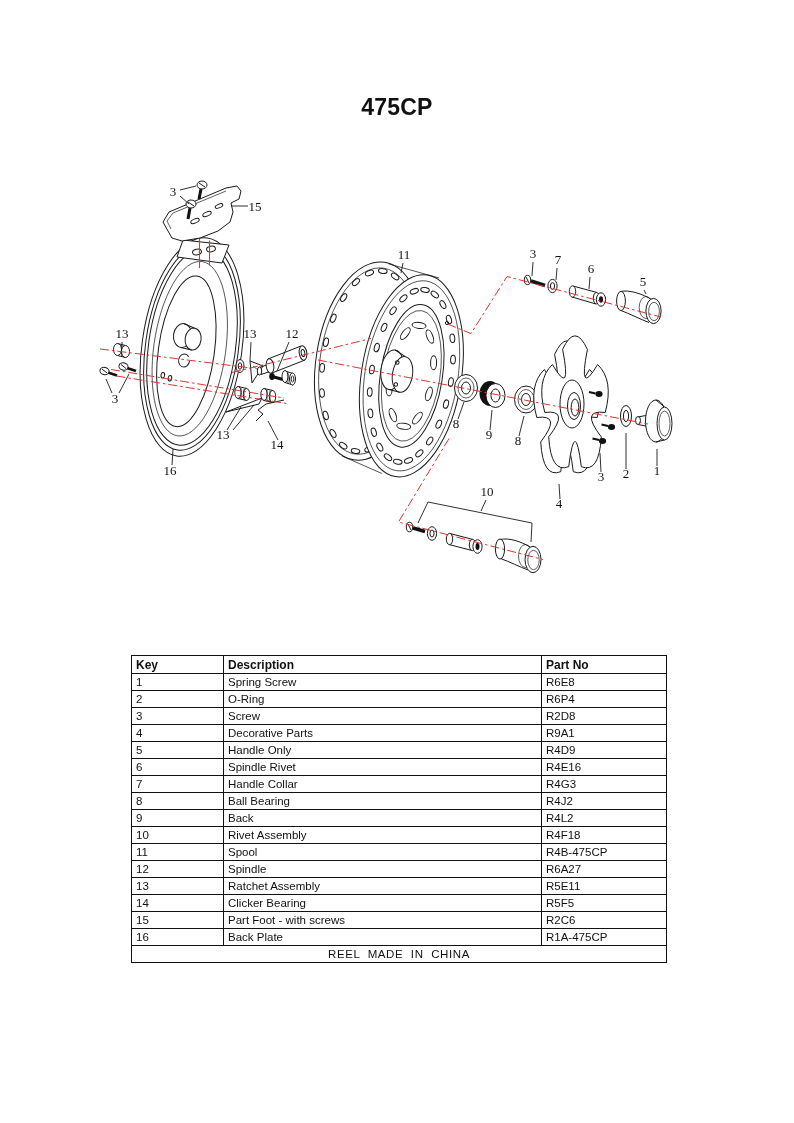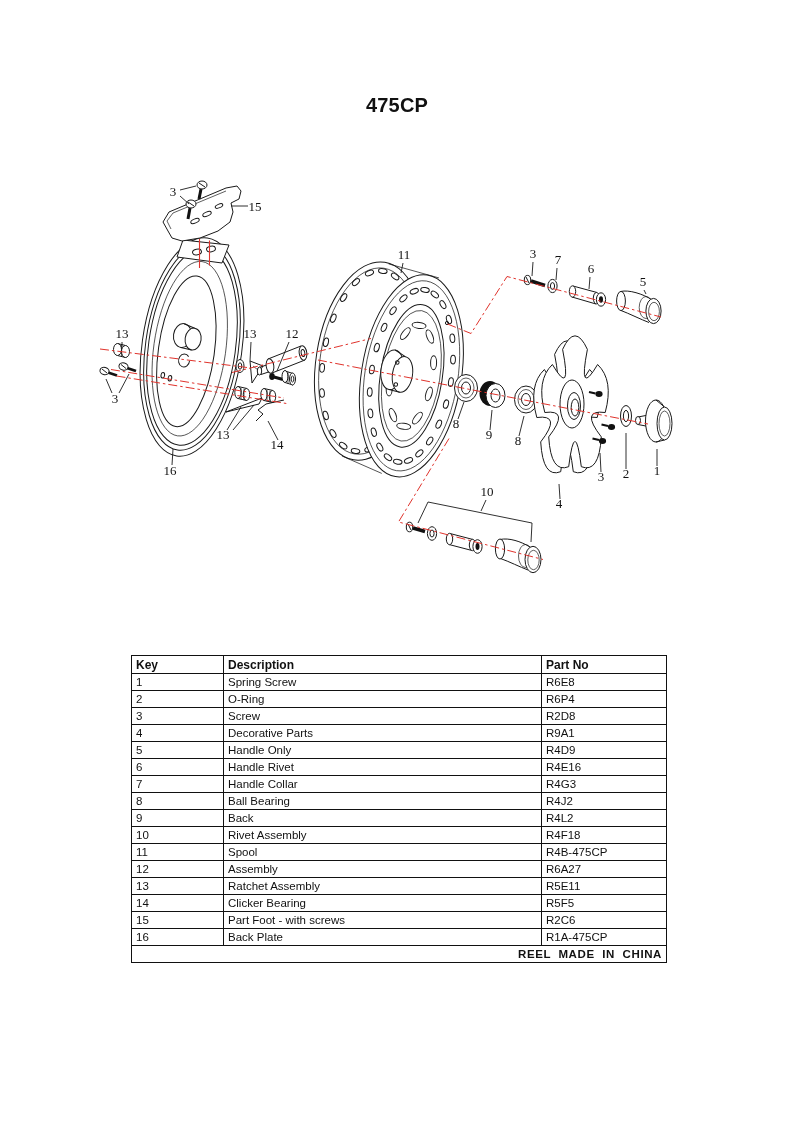--- a/index.html
+++ b/index.html
@@ -1,38 +1,38 @@
 <!DOCTYPE html>
 <html><head>
 <meta charset="utf-8">
 <style>
   html,body{margin:0;padding:0;background:#fff;}
   #page{position:relative;width:794px;height:1123px;background:#fff;overflow:hidden;
         font-family:"Liberation Sans",sans-serif;color:#111;}
   .title{position:absolute;top:94px;left:0;width:100%;text-align:center;
-         font-size:20px;font-weight:700;letter-spacing:0.2px;}
+         font-size:23px;font-weight:700;letter-spacing:0.2px;}
   
   #diagram{position:absolute;left:0;top:0;}
   .ln{fill:none;stroke:#1a1a1a;stroke-width:1;}
   .thin{stroke-width:0.7;}
   .f-w{fill:#fff;}
   .f-d{fill:#111;stroke:none;}
   .dk{stroke:#111;fill:none;}
   .red{stroke:#e0332c;stroke-width:1;fill:none;stroke-dasharray:9 3 2.5 3;}
   .redsolid{stroke:#e0332c;stroke-width:1.1;fill:none;}
   .ldr{stroke:#1a1a1a;stroke-width:0.9;fill:none;}
   .lbl{font:13px "Liberation Serif","DejaVu Serif",serif;fill:#111;text-anchor:middle;}
   
   .table-wrap{position:absolute;left:131px;top:655px;width:535px;}
   table{border-collapse:collapse;width:100%;table-layout:fixed;
         font:11.5px "Liberation Sans",sans-serif;color:#111;}
   th,td{border:1px solid #111;padding:1.5px 4px;height:13px;overflow:hidden;
         white-space:nowrap;text-align:left;vertical-align:middle;}
   th{font-size:12px;font-weight:700;}
-  tfoot td{text-align:right;white-space:pre;letter-spacing:0.6px;font-weight:bold;}
+  tfoot td{text-align:center;white-space:pre;letter-spacing:0.6px;}
 </style>
 </head>
 <body>
 
 <div id="page">
 
   <div class="title">475CP</div>
 
   <svg id="diagram" width="794" height="640" viewBox="0 0 794 640">
 
@@ -383,21 +383,21 @@
             <td>Decorative Parts</td>
             <td>R9A1</td>
           </tr>
           <tr>
             <td>5</td>
             <td>Handle Only</td>
             <td>R4D9</td>
           </tr>
           <tr>
             <td>6</td>
-            <td>Handle Rivet</td>
+            <td>Spindle Rivet</td>
             <td>R4E16</td>
           </tr>
           <tr>
             <td>7</td>
             <td>Handle Collar</td>
             <td>R4G3</td>
           </tr>
           <tr>
             <td>8</td>
             <td>Ball Bearing</td>
@@ -413,21 +413,21 @@
             <td>Rivet Assembly</td>
             <td>R4F18</td>
           </tr>
           <tr>
             <td>11</td>
             <td>Spool</td>
             <td>R4B-475CP</td>
           </tr>
           <tr>
             <td>12</td>
-            <td>Assembly</td>
+            <td>Spindle</td>
             <td>R6A27</td>
           </tr>
           <tr>
             <td>13</td>
             <td>Ratchet Assembly</td>
             <td>R5E11</td>
           </tr>
           <tr>
             <td>14</td>
             <td>Clicker Bearing</td>

